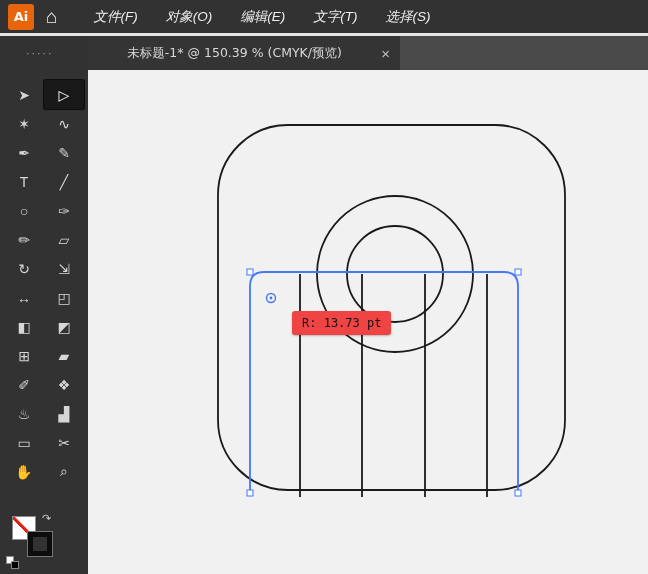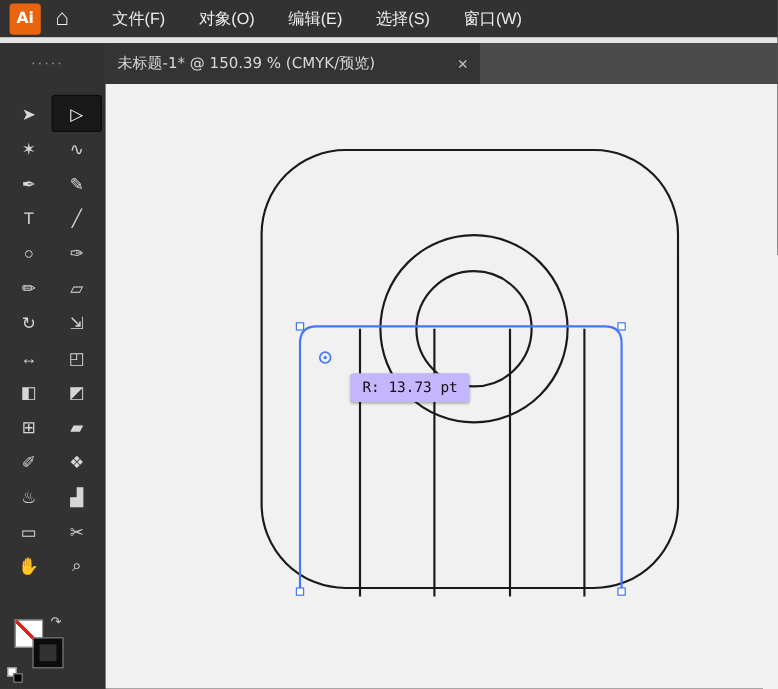--- a/index.html
+++ b/index.html
@@ -2,39 +2,39 @@
 <html><head>
 <meta charset="utf-8">
 <style>
   * { box-sizing: border-box; margin: 0; padding: 0; }
   html,body { width: 648px; height: 574px; overflow: hidden;
     font-family: "DejaVu Sans", "Liberation Sans", sans-serif;
     background: #323232; }
 
   
   .topbar { height: 36px; background: #323232; display: flex; align-items: center;
-    border-bottom: 5px solid #e5e5e5; }
+    border-bottom: 3px solid #e5e5e5; }
   .logo { width: 26px; height: 26px; margin-left: 8px; background: #e8650d;
     color: #fff; font-weight: bold; font-size: 13px; border-radius: 3px;
     display: flex; align-items: center; justify-content: center; }
   .home { margin-left: 12px; color: #ececec; font-size: 19px; background: none;
     border: none; line-height: 1; cursor: default; }
   .menus { display: flex; margin-left: 22px; height: 36px; }
   .menu-item { background: none; border: none; color: #ededed; font-size: 13.5px;
-    padding: 0 14px; height: 36px; cursor: default; }
+    padding: 0 14px; height: 36px; cursor: default; font-style: italic; }
 
   
   .row2 { height: 34px; display: flex; }
   .dock-header { width: 88px; background: #323232; display: flex; align-items: center; }
   .grip { color: #9a9a9a; font-size: 11px; letter-spacing: 2px; padding-left: 26px;
     cursor: default; }
   .tabstrip { flex: 1; background: #4a4a4a; display: flex; }
   .tab { width: 312px; background: #343434; color: #d8d8d8; font-size: 12.5px;
     display: flex; align-items: center; padding: 0 10px; gap: 10px; cursor: default; }
-  .tab-title { flex: 1; white-space: nowrap; overflow: hidden; }
+  .tab-title { flex: 1; white-space: nowrap; overflow: hidden; text-align: center; }
   .tab-close { background: none; border: none; color: #c0c0c0; font-size: 15px;
     line-height: 1; cursor: default; }
 
   
   .main { display: flex; height: 504px; }
   .toolbar { width: 88px; background: #323232; position: relative; padding-top: 10px; }
   .tools { display: grid; grid-template-columns: 40px 40px; justify-content: start;
     padding-left: 4px; }
   .tool { height: 29px; background: none; border: none; color: #d6d6d6;
     font-size: 14px; display: flex; align-items: center; justify-content: center;
@@ -54,37 +54,37 @@
     background: none; border: none; cursor: default; }
   .mini-default { position: absolute; left: -6px; top: 40px; width: 14px; height: 14px; }
   .mini-default .f { position: absolute; left: 0; top: 0; width: 8px; height: 8px;
     background: #fff; border: 1px solid #888; }
   .mini-default .s { position: absolute; left: 5px; top: 5px; width: 8px; height: 8px;
     background: #000; border: 1px solid #888; }
 
   
   .canvas { flex: 1; position: relative; background: #f1f1f1; }
   .canvas svg { position: absolute; left: 0; top: 0; }
-  .measure-tip { position: absolute; left: 204px; top: 241px; background: #c4b5fd;
+  .measure-tip { position: absolute; left: 204px; top: 241px; background: #ef4444;
     color: #111; font-family: "DejaVu Sans Mono", "Liberation Mono", monospace;
     font-size: 12px; padding: 5px 10px; border-radius: 3px;
     box-shadow: 0 1px 2px rgba(0,0,0,.25); white-space: nowrap; }
 </style>
 </head>
 <body>
 
 <div class="topbar">
   <div class="logo">Ai</div>
   <button class="home">⌂</button>
   <div class="menus">
     <button class="menu-item">文件(F)</button>
     <button class="menu-item">对象(O)</button>
     <button class="menu-item">编辑(E)</button>
+    <button class="menu-item">文字(T)</button>
     <button class="menu-item">选择(S)</button>
-    <button class="menu-item">窗口(W)</button>
   </div>
 </div>
 
 <div class="row2">
   <div class="dock-header">
     <span class="grip">·····</span>
   </div>
   <div class="tabstrip">
     <div class="tab">
       <span class="tab-title">未标题-1* @ 150.39 % (CMYK/预览)</span>

